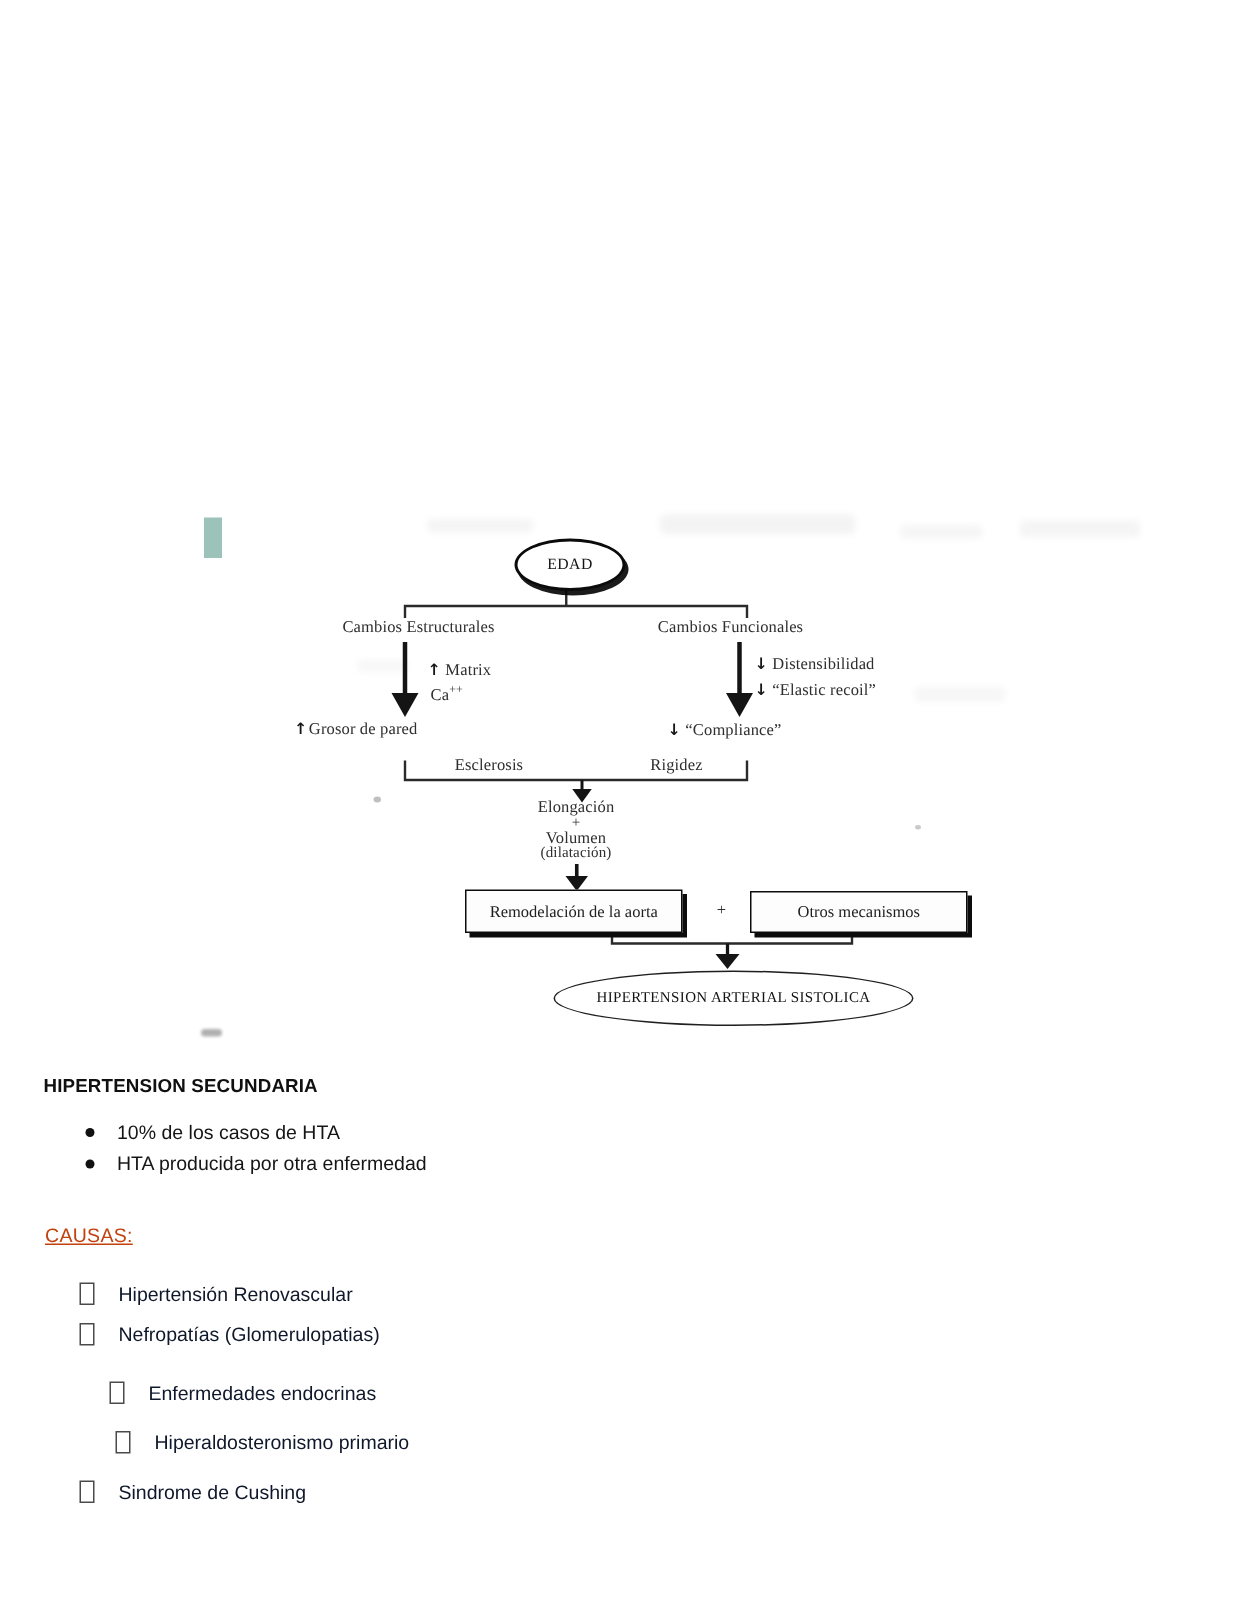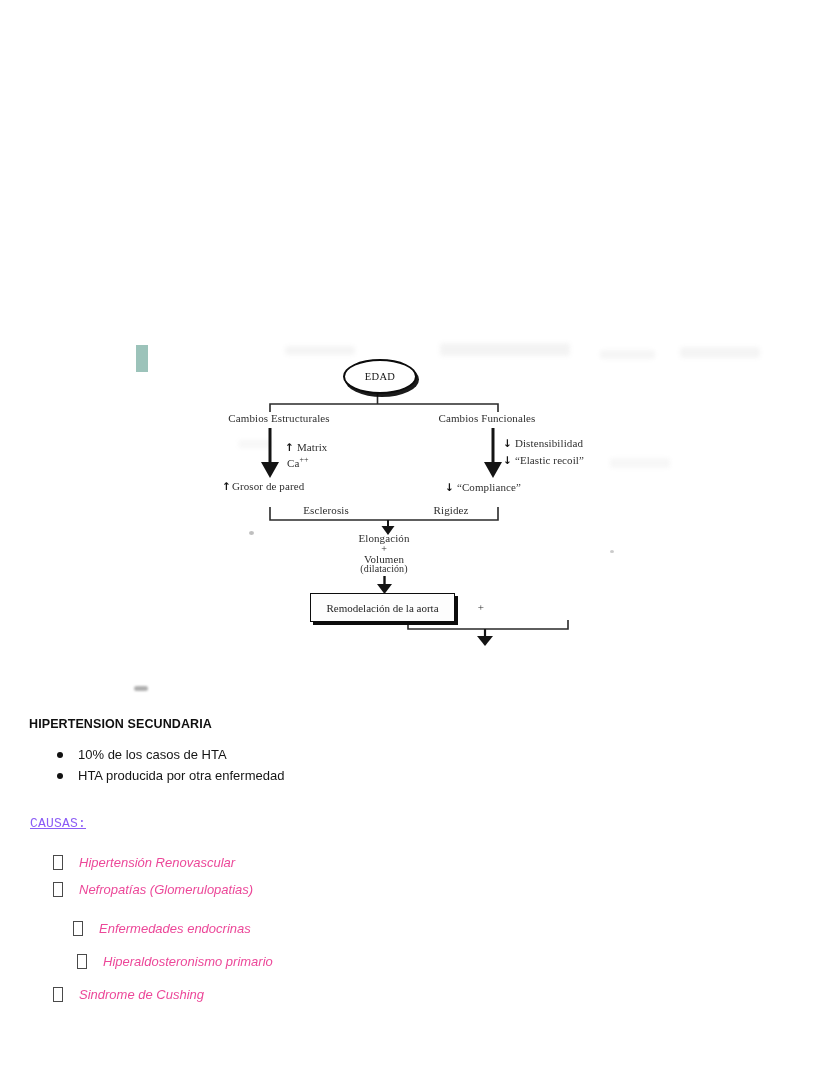--- a/index.html
+++ b/index.html
@@ -39,24 +39,24 @@
     display:flex;align-items:center;justify-content:center;
     font-family:"Liberation Serif",serif;font-size:11px;color:#1e1e1e;white-space:nowrap;
   }
   .box-left{left:310px;top:593px;width:143px;height:27px;}
   .box-right{left:500px;top:594px;width:143px;height:26px;}
   
   .sec-title{position:absolute;left:29px;top:717px;font-size:12.5px;font-weight:700;color:#101010;letter-spacing:.1px;}
   .bullet-row{position:absolute;left:57px;display:flex;align-items:center;}
   .bullet-dot{width:6px;height:6px;border-radius:50%;background:#111;margin-right:15px;flex:0 0 auto;}
   .bullet-text{font-size:13px;color:#151515;white-space:nowrap;}
-  .causes-heading{position:absolute;left:30px;top:816px;font-size:13px;color:#8b5cf6;text-decoration:underline;letter-spacing:.2px;font-family:Liberation Mono, monospace;}
+  .causes-heading{position:absolute;left:30px;top:816px;font-size:13px;color:#c2410c;text-decoration:underline;letter-spacing:.2px;}
   .cause-row{position:absolute;left:53px;display:flex;align-items:center;}
   .tofu-box{width:8px;height:13px;border:1.2px solid #4a4a4a;margin-right:16px;flex:0 0 auto;background:transparent;}
-  .cause-text{font-size:13px;color:#ec4899;white-space:nowrap;font-style:italic;}
+  .cause-text{font-size:13px;color:#0f172a;white-space:nowrap;}
 </style>
 </head>
 <body>
 
 <div class="page">
 
   <div class="artifact" style="left:285px;top:346px;width:70px;height:9px;opacity:.10;"></div>
   <div class="artifact" style="left:440px;top:343px;width:130px;height:13px;opacity:.11;"></div>
   <div class="artifact" style="left:600px;top:350px;width:55px;height:9px;opacity:.09;"></div>
   <div class="artifact" style="left:680px;top:347px;width:80px;height:11px;opacity:.10;"></div>
@@ -100,21 +100,21 @@
 
   <span class="dlabel centered" style="left:279px;top:412px;">Cambios Estructurales</span>
   <span class="dlabel centered" style="left:487px;top:412px;">Cambios Funcionales</span>
 
   <span class="dlabel" style="left:285px;top:441px;">
     <span class="arrow-glyph">↑</span><span>Matrix</span>
   </span>
   <span class="dlabel" style="left:287px;top:456px;">
     <span>Ca</span><sup class="sup">++</sup>
   </span>
-  <span class="dlabel" style="left:222px;top:480px;">
+  <span class="dlabel" style="left:196px;top:480px;">
     <span class="arrow-glyph arrow-tight">↑</span><span>Grosor de pared</span>
   </span>
 
   <span class="dlabel" style="left:503px;top:437px;">
     <span class="arrow-glyph">↓</span><span>Distensibilidad</span>
   </span>
   <span class="dlabel" style="left:503px;top:454px;">
     <span class="arrow-glyph">↓</span><span>“Elastic recoil”</span>
   </span>
   <span class="dlabel" style="left:445px;top:481px;">
@@ -126,21 +126,27 @@
 
   <span class="dlabel centered" style="left:384px;top:532px;">Elongación</span>
   <span class="dlabel centered" style="left:384px;top:543px;font-size:10px;">+</span>
   <span class="dlabel centered" style="left:384px;top:553px;">Volumen</span>
   <span class="dlabel centered" style="left:384px;top:563px;font-size:10px;">(dilatación)</span>
 
   <div class="dbox box-left">
     <span>Remodelación de la aorta</span>
   </div>
   <span class="dlabel centered" style="left:481px;top:601px;">+</span>
+  <div class="dbox box-right">
+    <span>Otros mecanismos</span>
+  </div>
 
+  <div class="node-ellipse node-final">
+    <span>HIPERTENSION ARTERIAL SISTOLICA</span>
+  </div>
 
   <div class="sec-title">HIPERTENSION SECUNDARIA</div>
 
   <div class="bullet-row" style="top:747px;">
     <span class="bullet-dot"></span>
     <span class="bullet-text">10% de los casos de HTA</span>
   </div>
   <div class="bullet-row" style="top:768px;">
     <span class="bullet-dot"></span>
     <span class="bullet-text">HTA producida por otra enfermedad</span>

